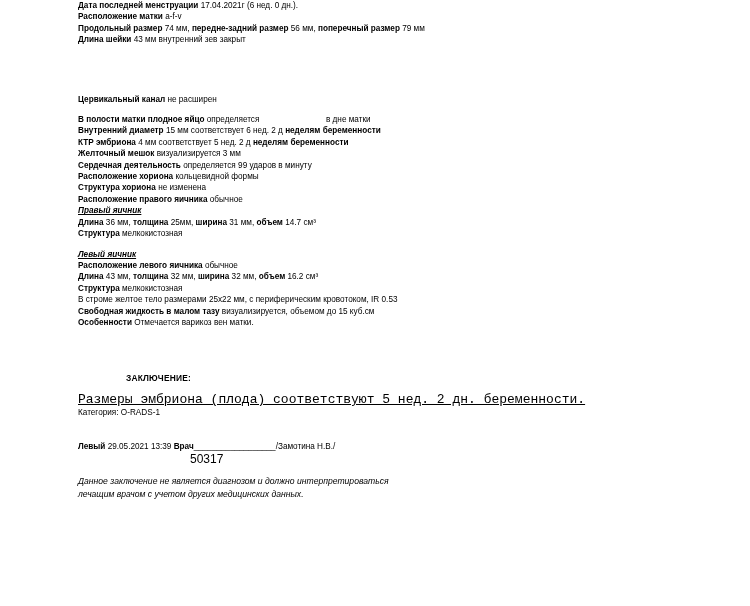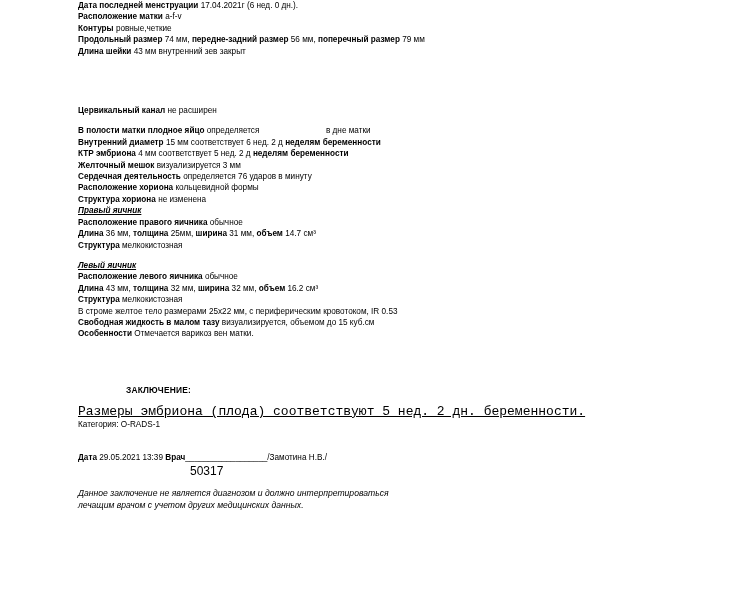--- a/index.html
+++ b/index.html
@@ -75,24 +75,20 @@
     <div>
       <div class="line">
         <span class="b">Дата последней менструации</span>
         <span>17.04.2021г (6 нед. 0 дн.).</span>
       </div>
       <div class="line">
         <span class="b">Расположение матки</span>
         <span>a-f-v</span>
       </div>
       <div class="line">
-        <span class="b">Контуры</span>
-        <span>ровные,четкие</span>
-      </div>
-      <div class="line">
         <span class="b">Продольный размер</span>
         <span>74  мм,</span>
         <span class="b">передне-задний размер</span>
         <span>56 мм,</span>
         <span class="b">поперечный размер</span>
         <span>79 мм</span>
       </div>
       <div class="line">
         <span class="b">Длина шейки</span>
         <span>43  мм внутренний зев закрыт</span>
@@ -122,38 +118,38 @@
         <span class="b">КТР эмбриона</span>
         <span>4  мм соответствует 5 нед. 2 д</span>
         <span class="b">неделям беременности</span>
       </div>
       <div class="line">
         <span class="b">Желточный мешок</span>
         <span>визуализируется 3 мм</span>
       </div>
       <div class="line">
         <span class="b">Сердечная деятельность</span>
-        <span>определяется 76  ударов в минуту</span>
+        <span>определяется 99  ударов в минуту</span>
       </div>
       <div class="line">
         <span class="b">Расположение хориона</span>
         <span>кольцевидной формы</span>
       </div>
       <div class="line">
         <span class="b">Структура хориона</span>
         <span>не изменена</span>
       </div>
     </div>
 
     <div>
-      <div class="line b u i">Правый яичник</div>
       <div class="line">
         <span class="b">Расположение правого яичника</span>
         <span>обычное</span>
       </div>
+      <div class="line b u i">Правый яичник</div>
       <div class="line">
         <span class="b">Длина</span>
         <span>36 мм,</span>
         <span class="b">толщина</span>
         <span>25мм,</span>
         <span class="b">ширина</span>
         <span>31 мм,</span>
         <span class="b">объем</span>
         <span>14.7 см³</span>
       </div>
@@ -209,21 +205,21 @@
       <div class="line">
         <span>Категория:</span>
         <span>O-RADS-1</span>
       </div>
     </div>
 
     <div class="spacer-md"></div>
 
     <div>
       <div class="sign-row">
-        <span class="b">Дата</span>
+        <span class="b">Левый</span>
         <span>29.05.2021 13:39</span>
         <span class="b">Врач</span><span>__________________</span><span>/Замотина Н.В./</span>
       </div>
       <div class="sign-num">50317</div>
     </div>
 
     <div class="spacer-sm"></div>
 
     <div class="footnote">Данное заключение не является диагнозом и должно интерпретироваться лечащим врачом с учетом других медицинских данных.</div>
 

